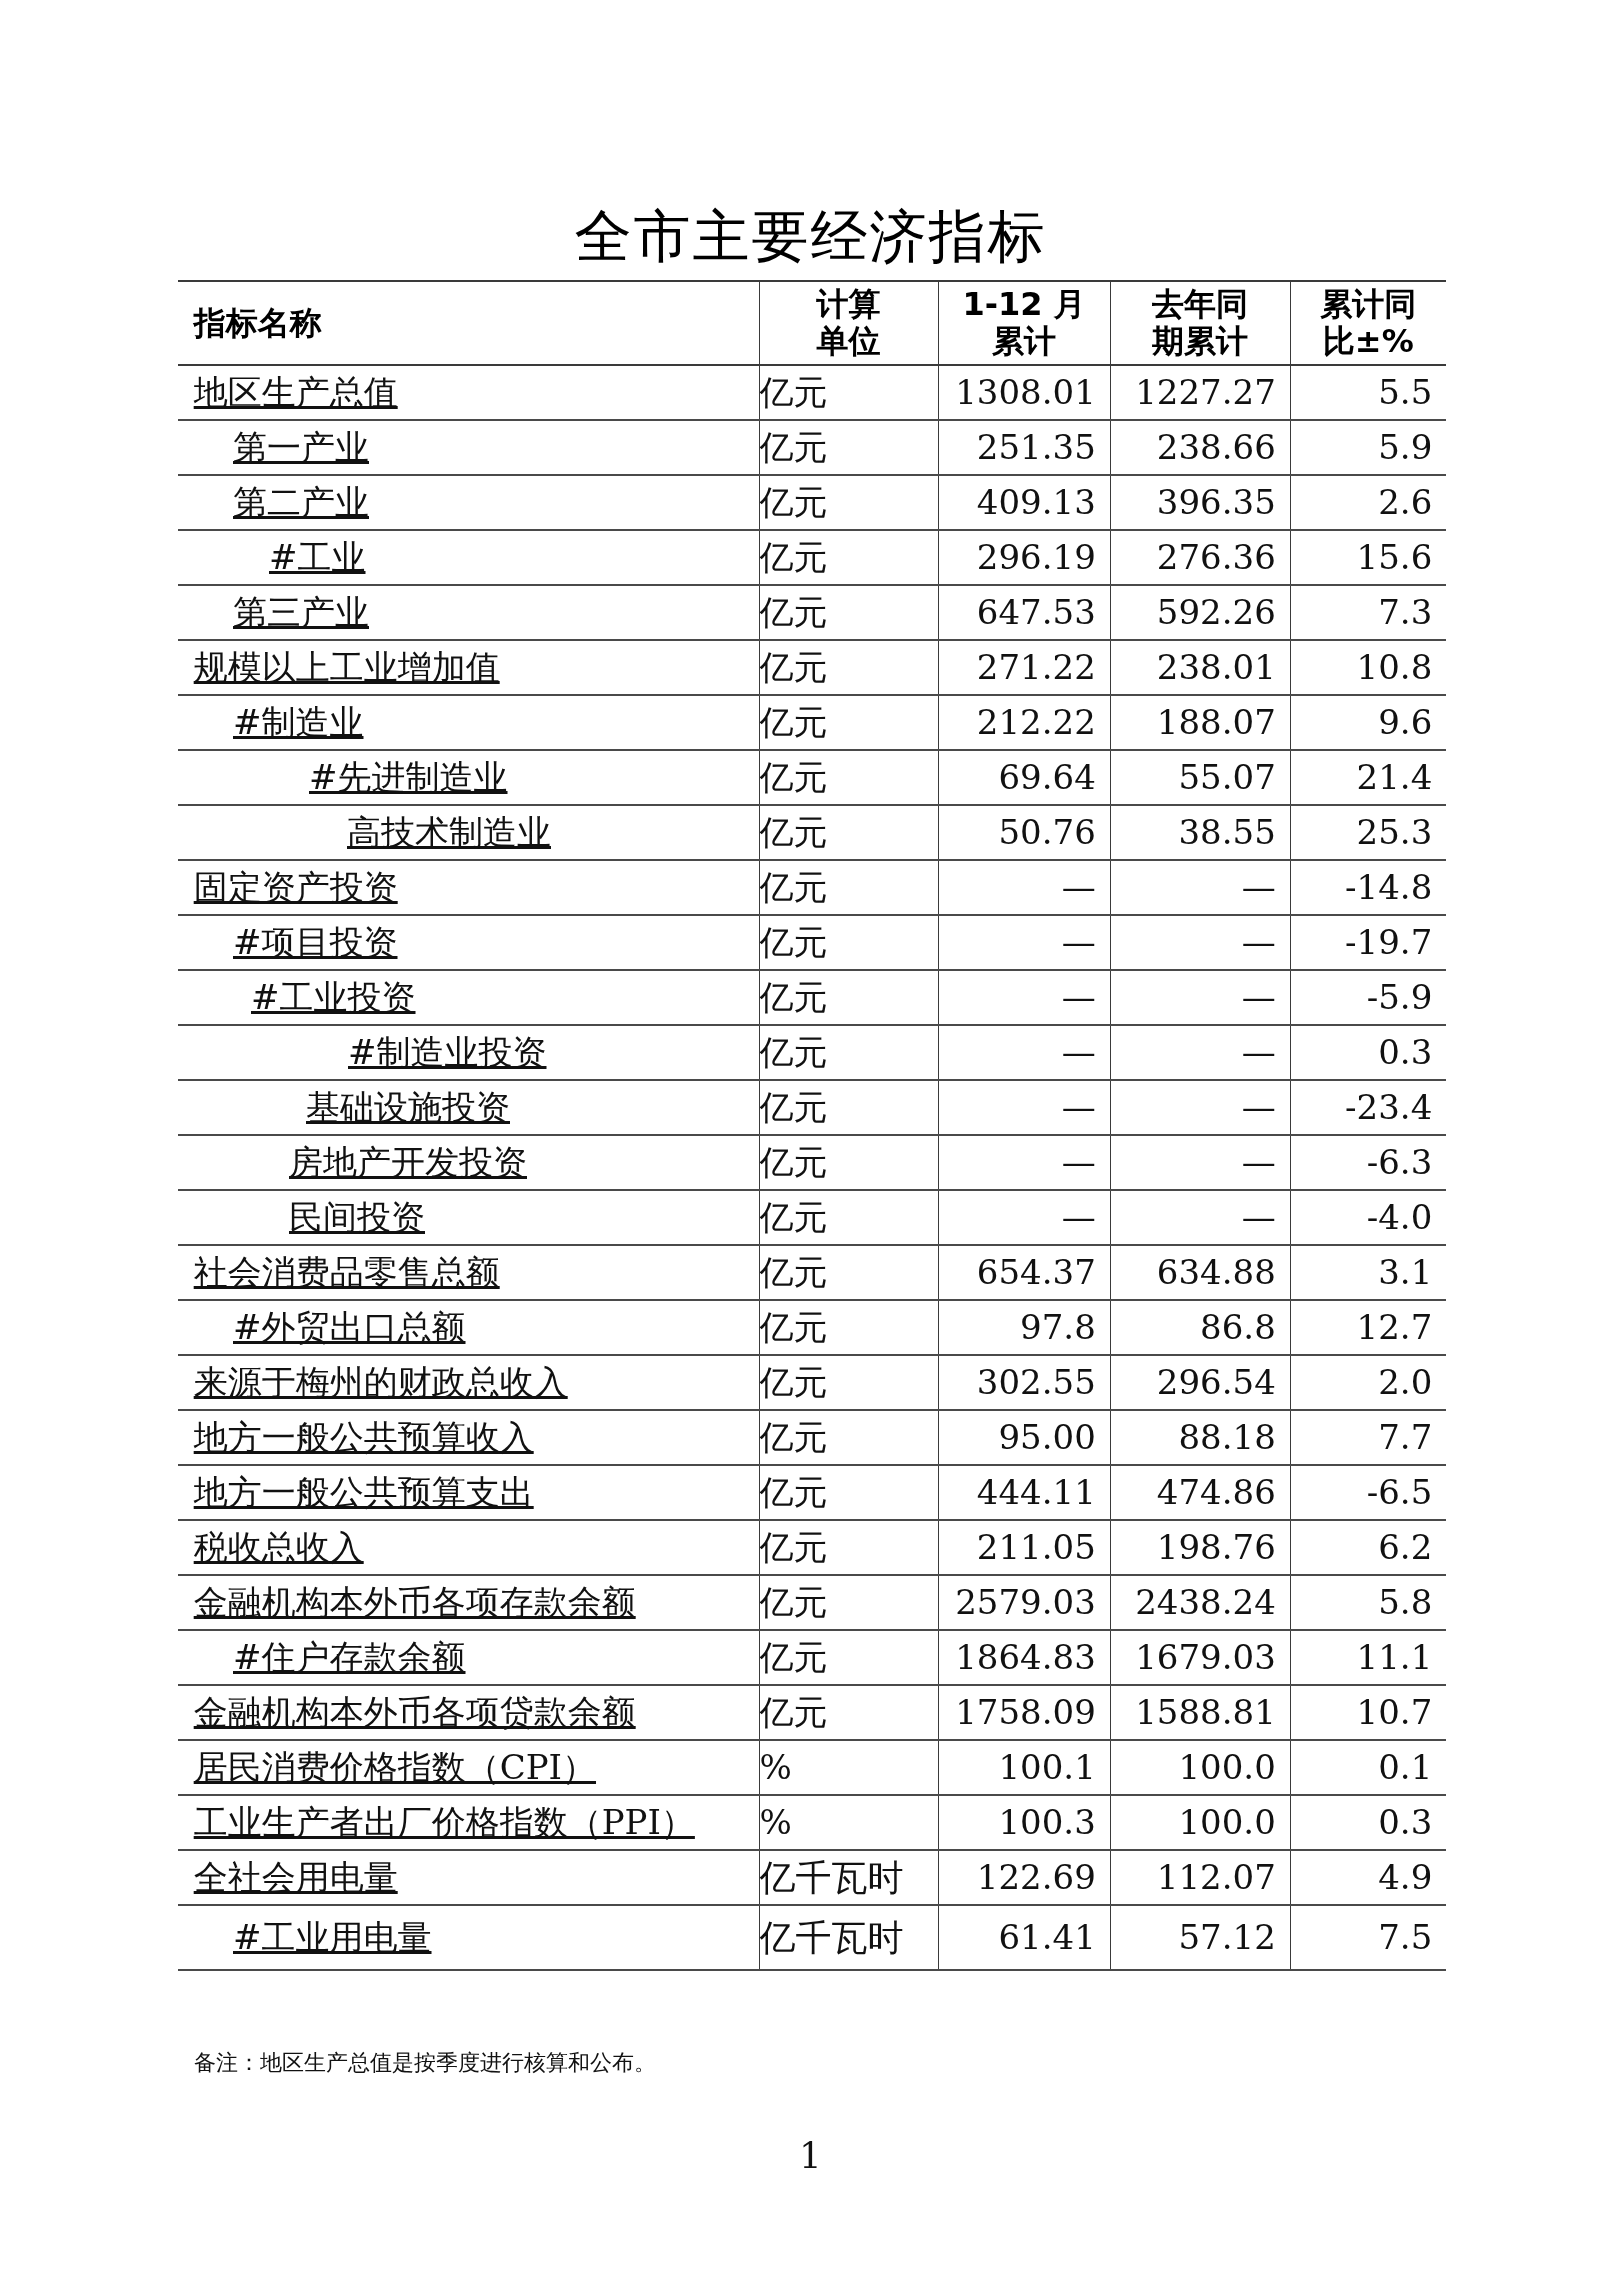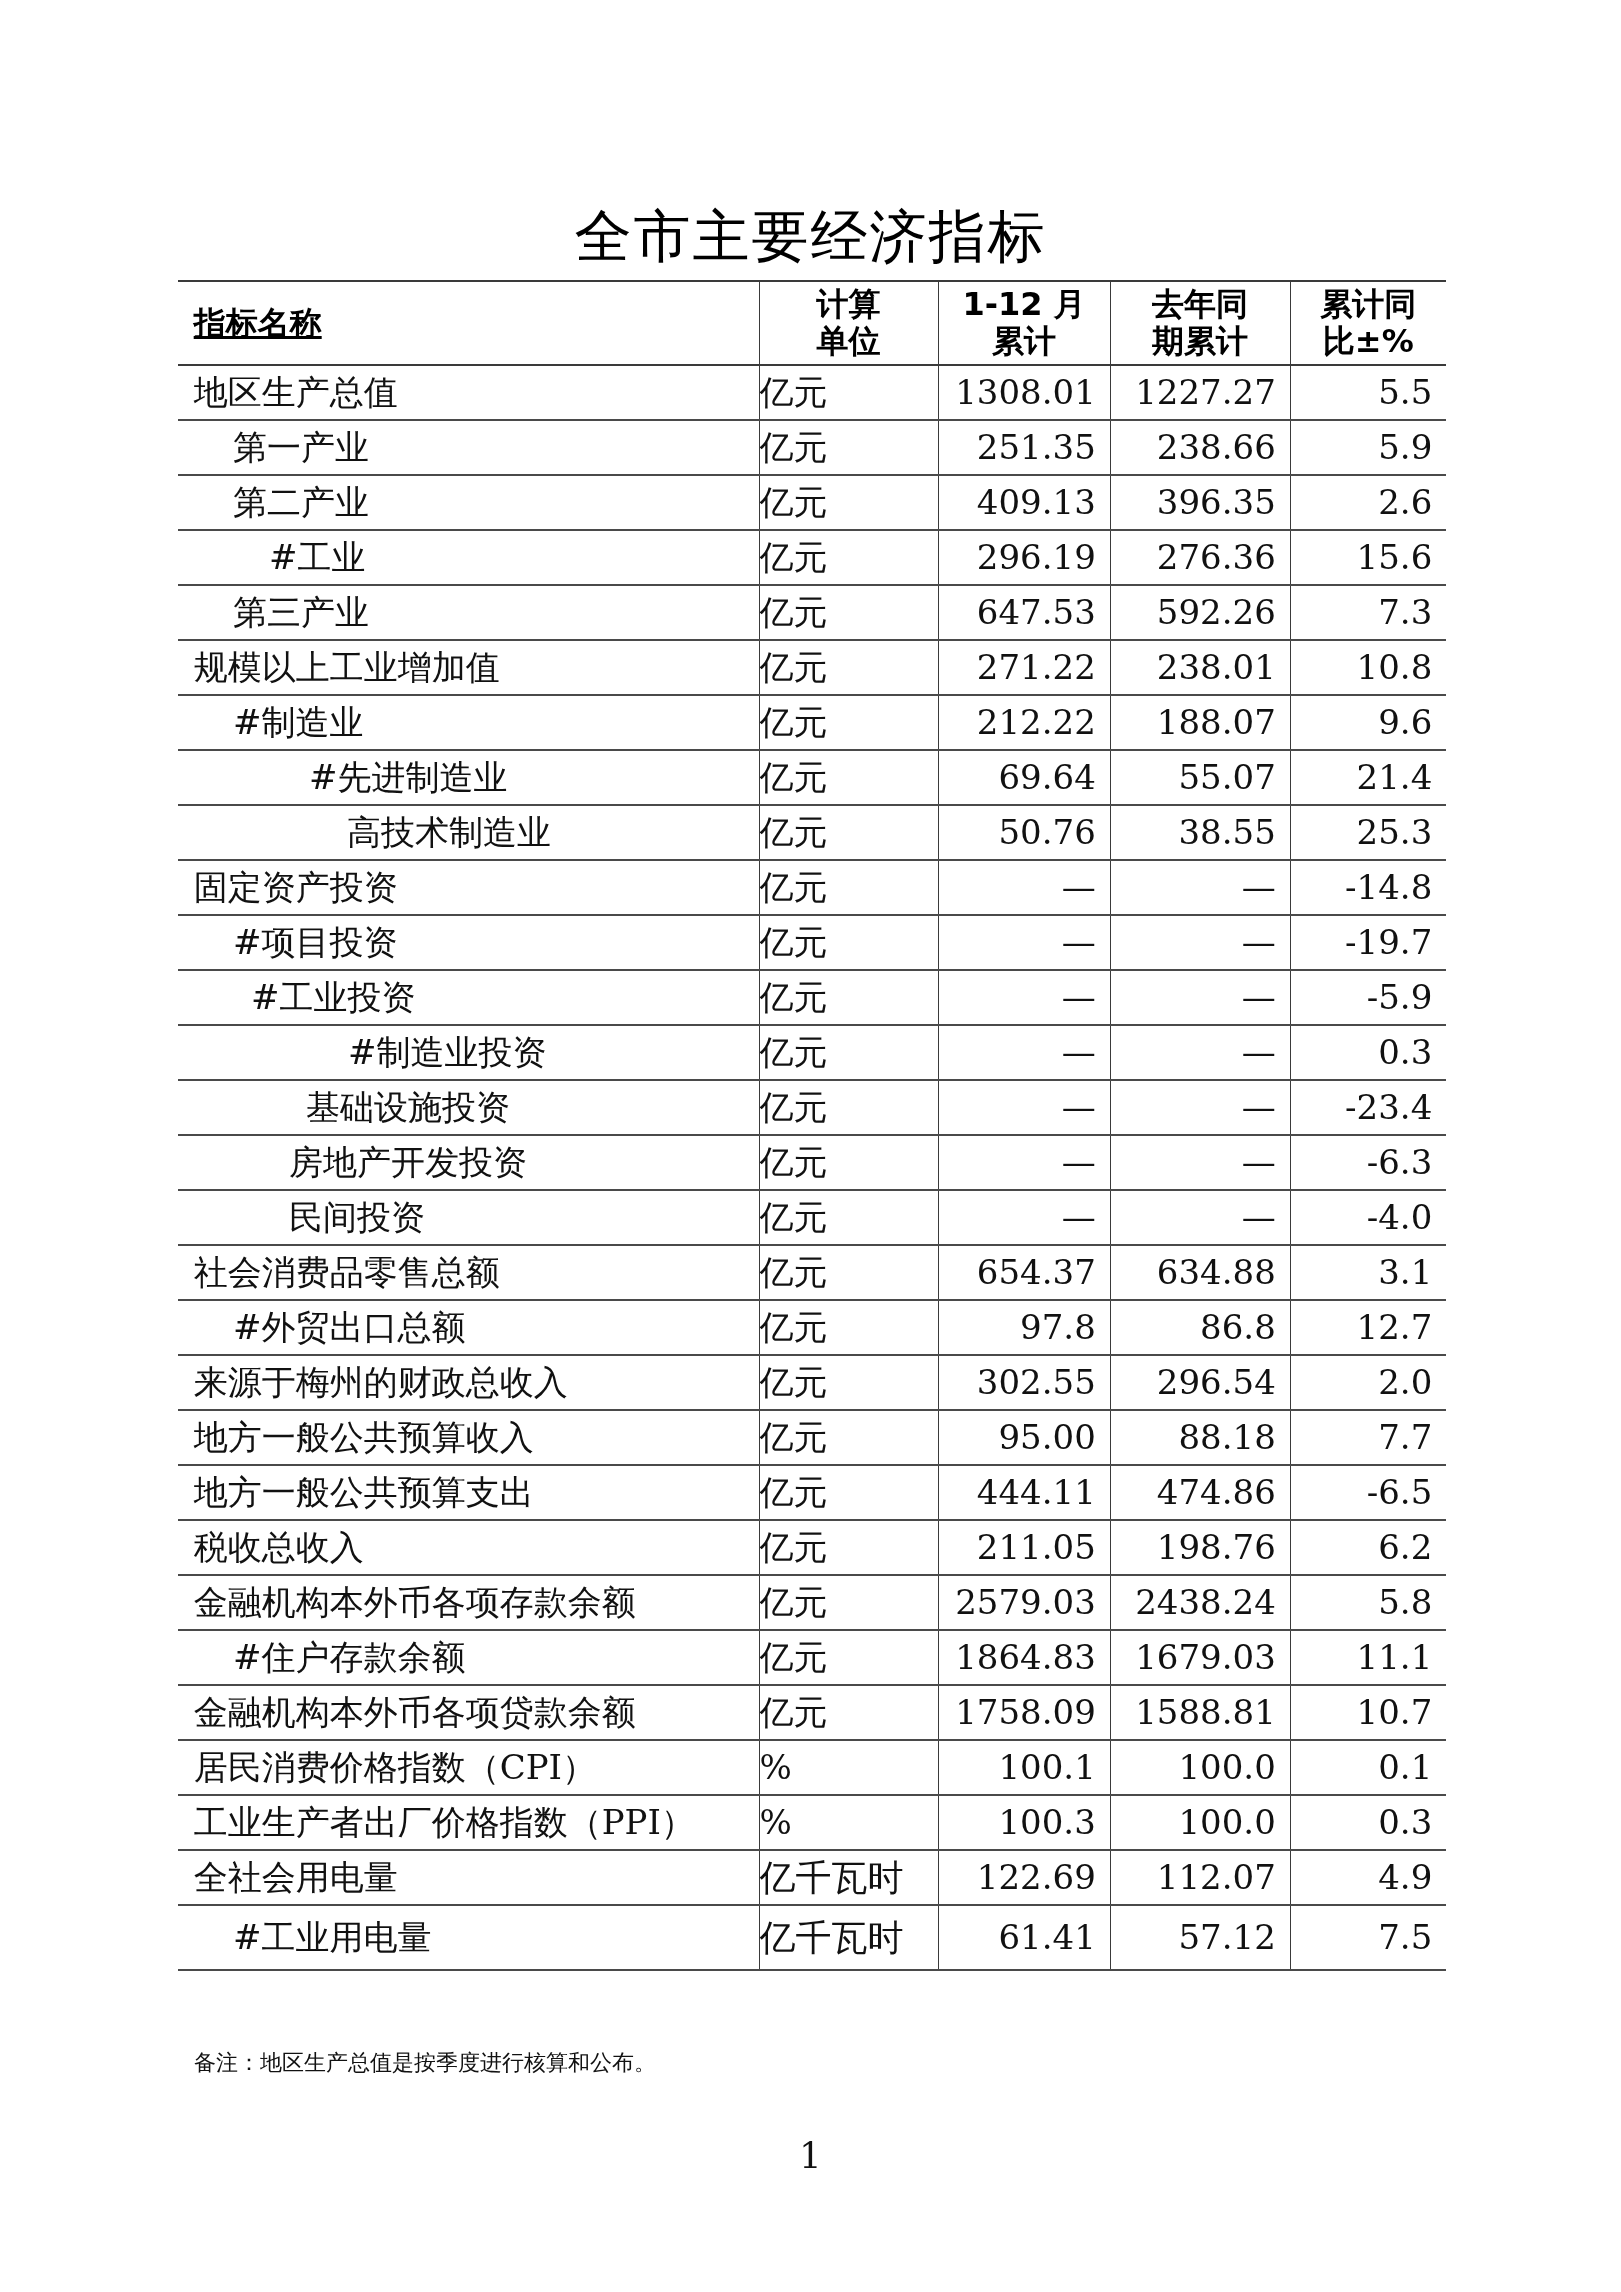--- a/index.html
+++ b/index.html
@@ -12,27 +12,27 @@
                      border-collapse: collapse; table-layout: fixed; }
   table.indicators col.c-name { width: 581px; }
   table.indicators col.c-unit { width: 179px; }
   table.indicators col.c-cur  { width: 172px; }
   table.indicators col.c-prev { width: 180px; }
   table.indicators col.c-yoy  { width: 156px; }
   thead tr { height: 84px; }
   thead th { font-family: "DejaVu Sans", "Liberation Sans", sans-serif; font-weight: bold;
              font-size: 32px; line-height: 37px; color: #000; padding: 0;
              border-top: 2px solid #3a3a3a; border-bottom: 2px solid #3a3a3a; }
-  thead th.h-name { text-align: left; padding-left: 15.7px; text-decoration: underline; }
+  thead th.h-name { text-align: left; padding-left: 15.7px; }
   thead th.h-mid { text-align: center; border-left: 1.5px solid #3a3a3a; }
   tbody tr { height: 55px; }
   tbody tr.last { height: 65px; }
   tbody td { border-bottom: 2px solid #4a4a4a; padding: 0; font-size: 34px;
              line-height: 39px; white-space: nowrap; overflow: hidden; }
-  tbody td.name { text-align: left; }
+  tbody td.name { text-align: left; text-decoration: underline; }
   tbody td.unit { text-align: left; border-left: 1.5px solid #3a3a3a; margin-left: 16px; }
   tbody td.num { text-align: right; padding-right: 13.7px; border-left: 1.5px solid #3a3a3a; }
   tbody td.yoy { text-align: right; padding-right: 13.7px; border-left: 1.5px solid #3a3a3a; }
   tbody td.unit.small { font-size: 36px; }
   .lv0 { padding-left: 15.7px !important; }
   .lv-a { padding-left: 55px !important; }
   .lv-b { padding-left: 73px !important; }
   .lv-c { padding-left: 91px !important; }
   .lv-d { padding-left: 111px !important; }
   .lv-e { padding-left: 128px !important; }

